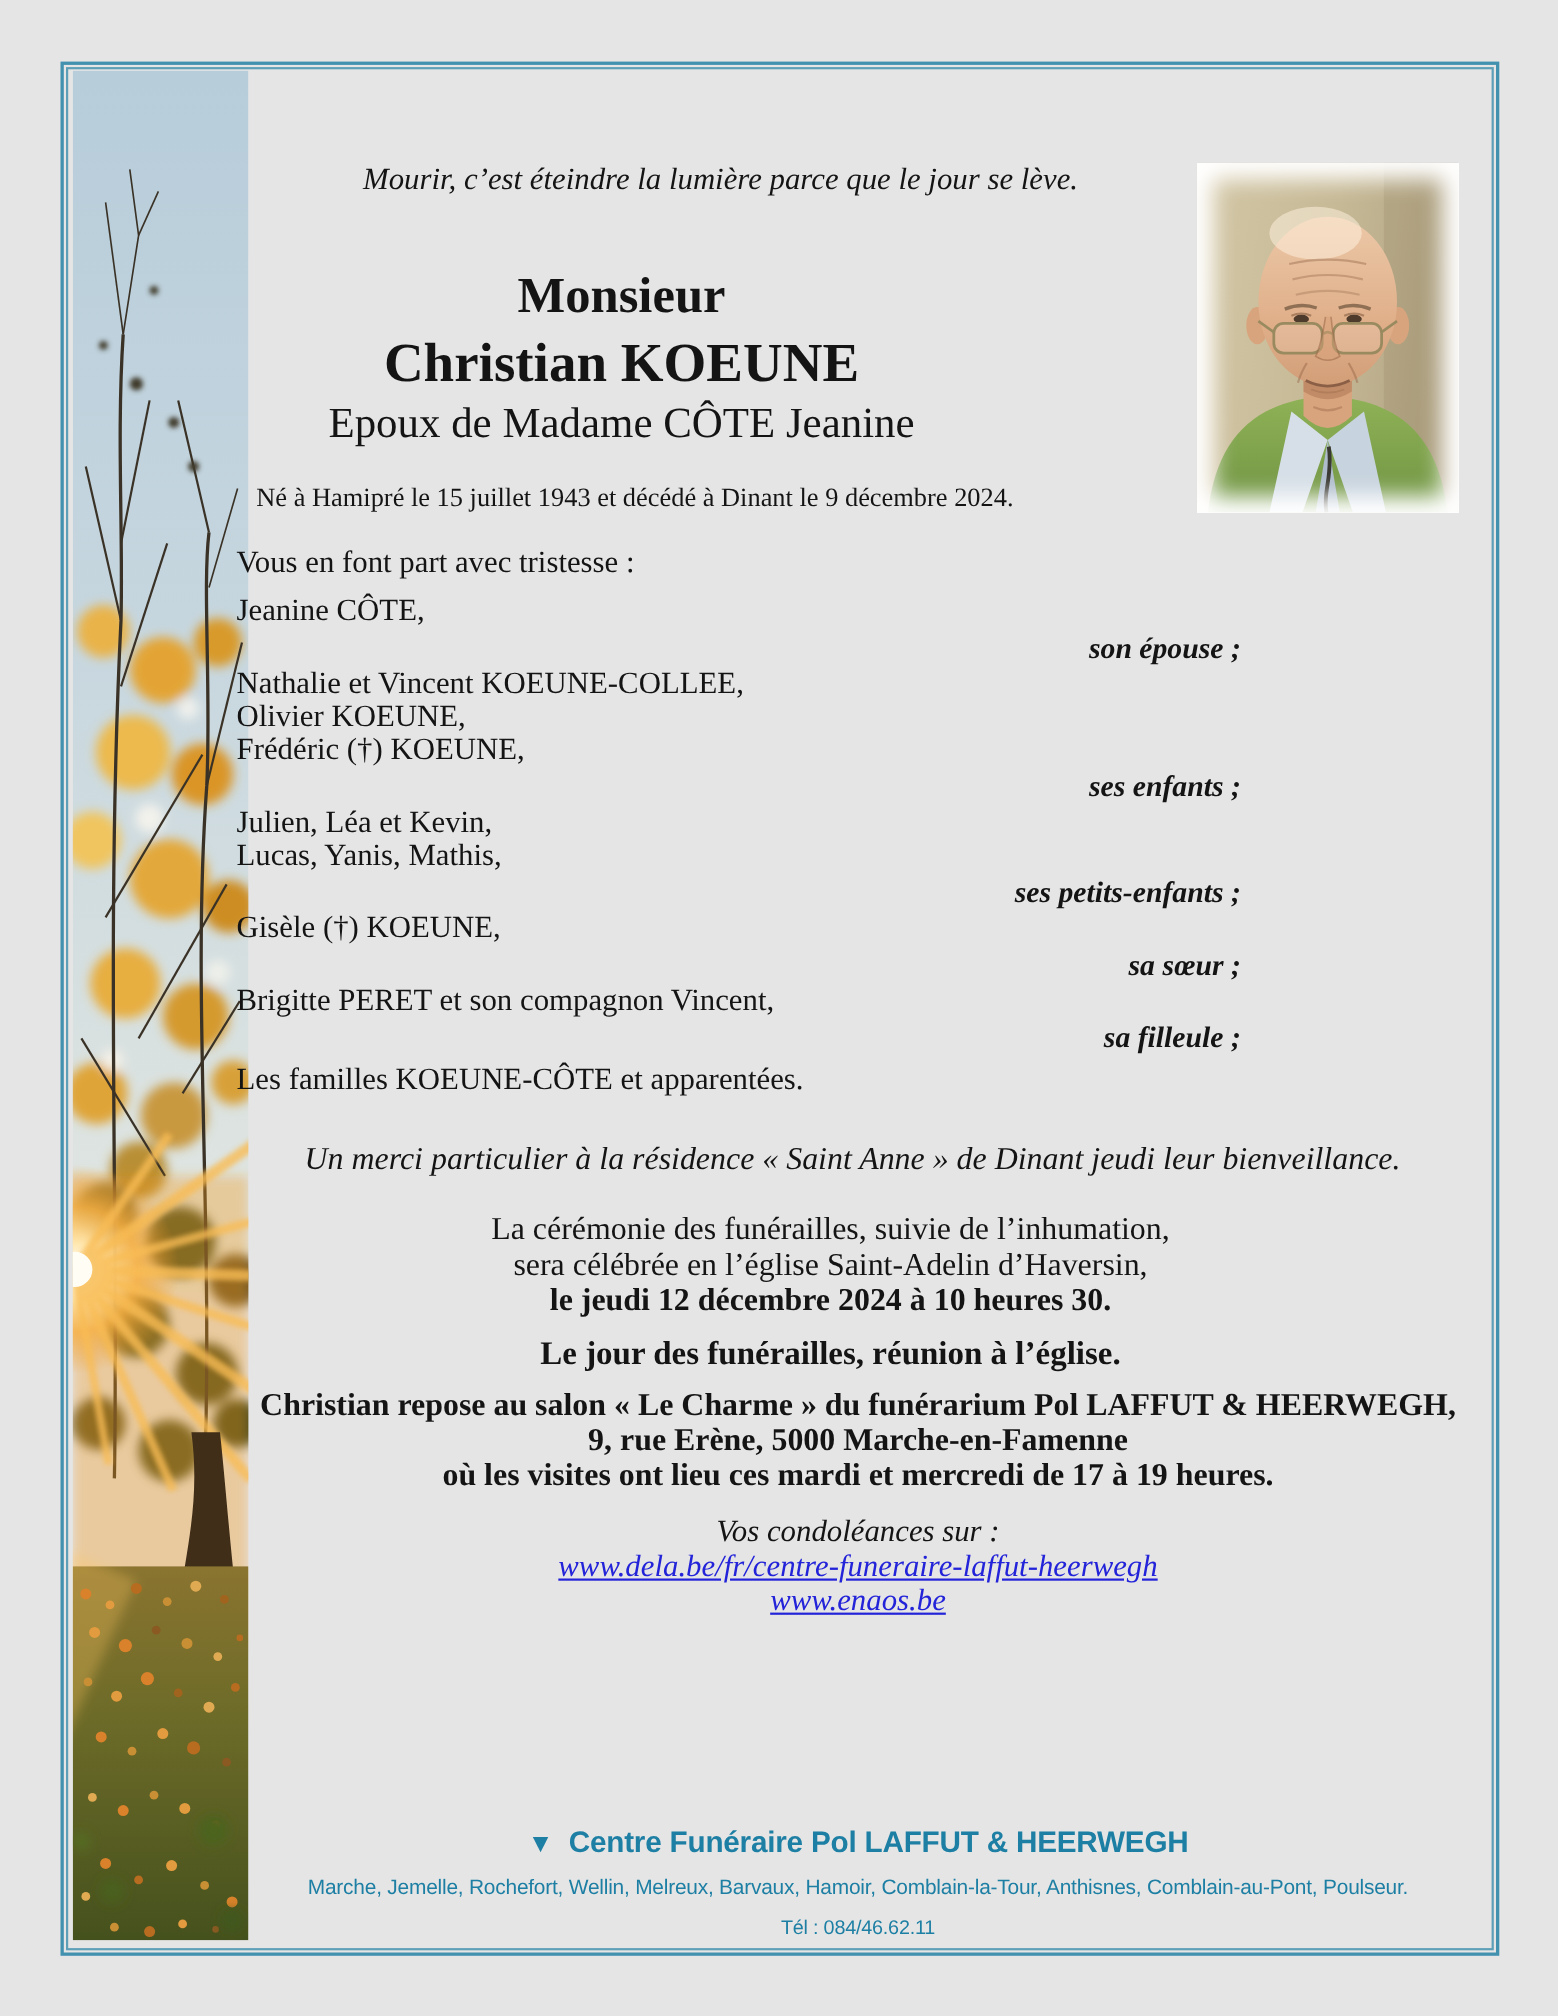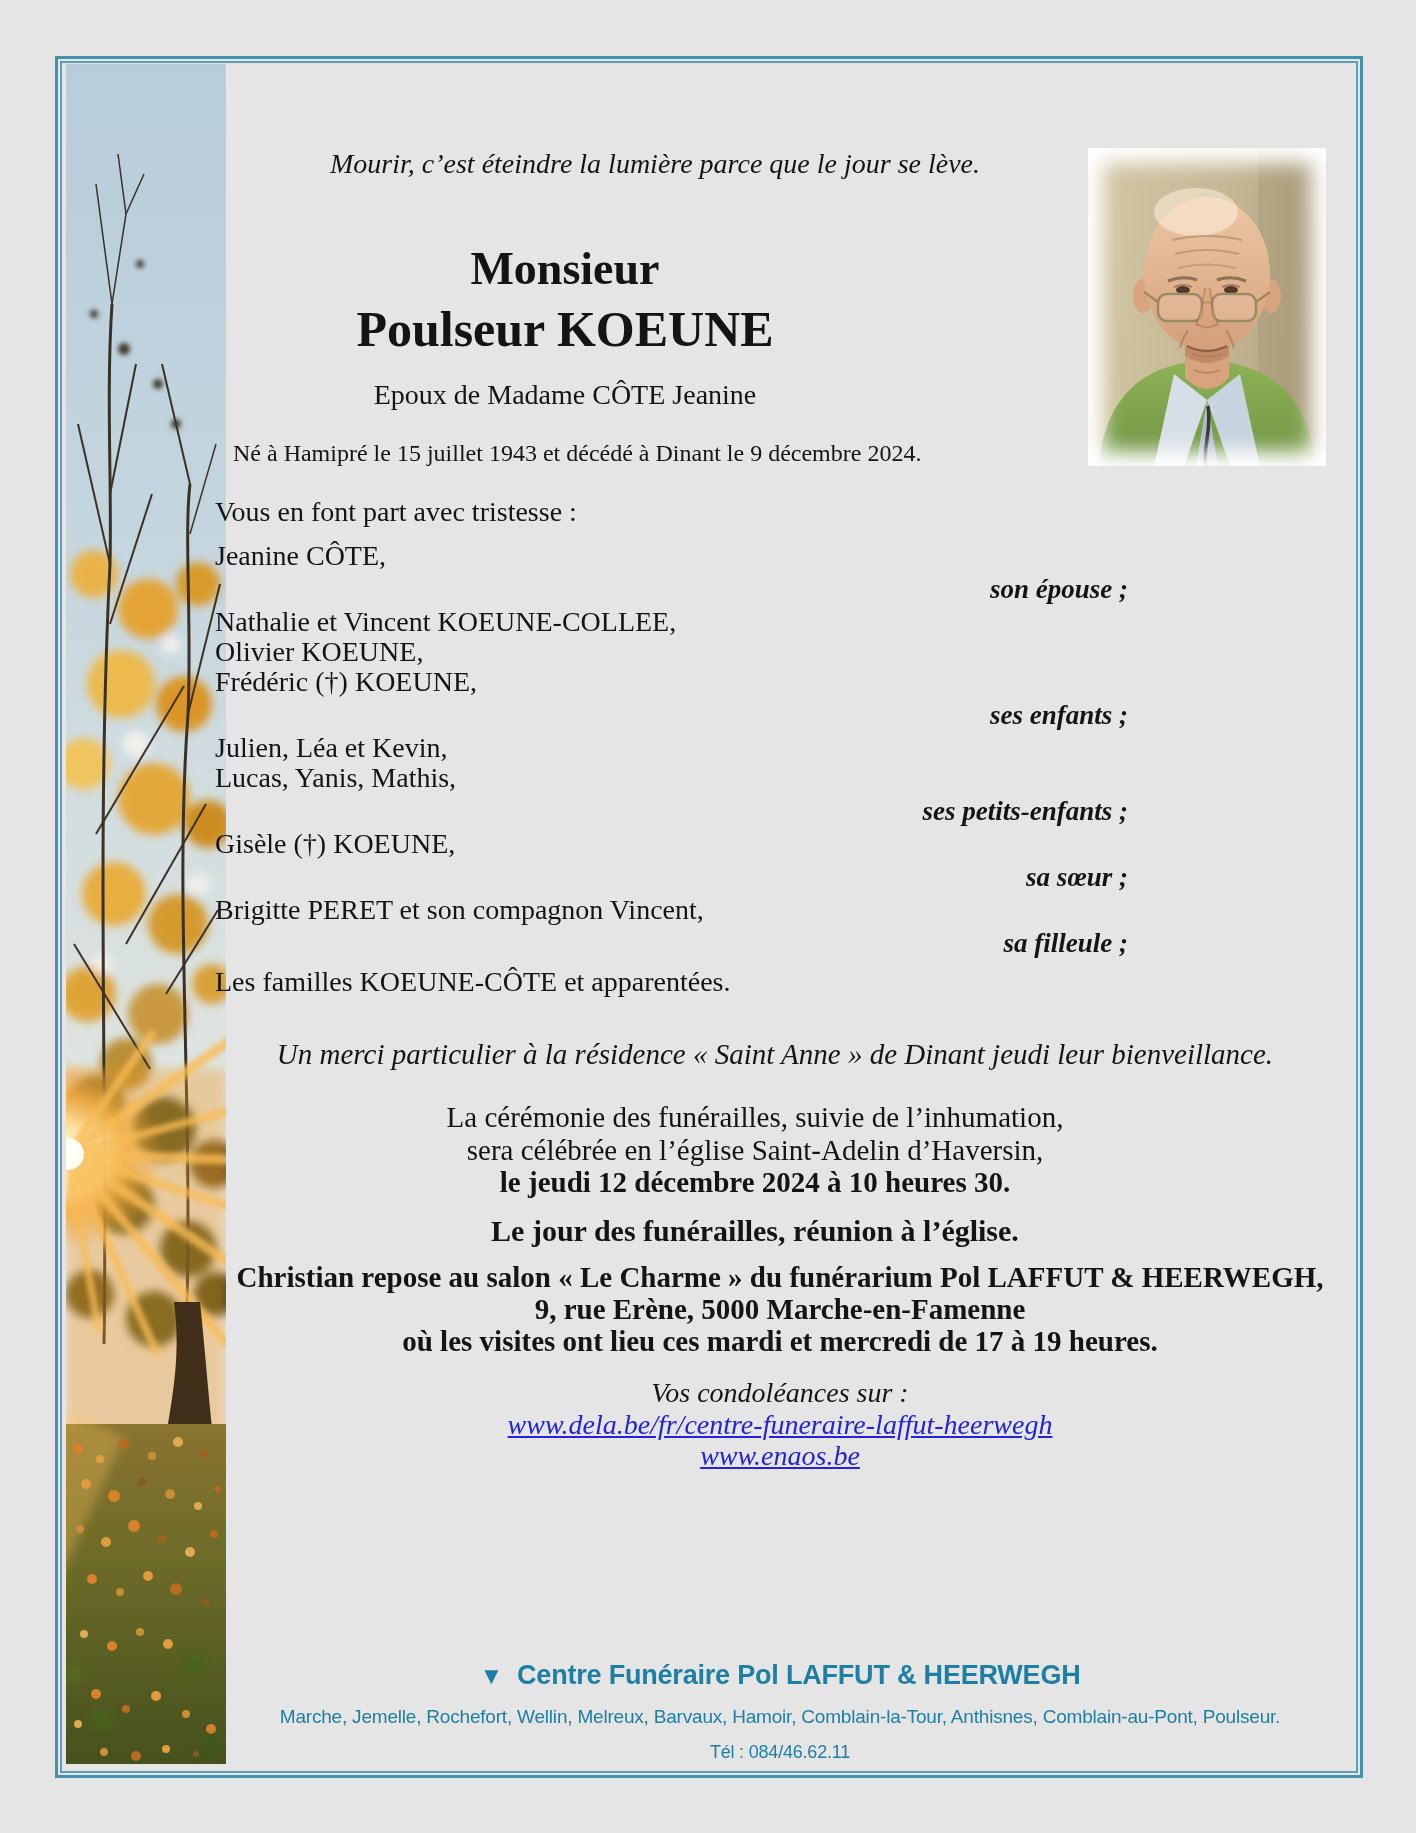--- a/index.html
+++ b/index.html
@@ -21,21 +21,21 @@
   .portrait { position:absolute; left:1088px; top:148px; width:238px; height:318px; }
   .portrait svg { display:block; width:100%; height:100%; }
   .portrait .vignette { position:absolute; inset:0; box-shadow: inset 0 0 20px 15px #ffffff; }
 
   .quote { position:absolute; left:240px; top:148px; width:830px; text-align:center;
            font-style:italic; font-size:28px; }
 
   .title-block { position:absolute; left:225px; top:240px; width:680px; text-align:center; }
   .title-monsieur { font-size:46px; font-weight:bold; line-height:57px; }
   .title-name { font-size:50px; font-weight:bold; line-height:64px; }
-  .title-spouse { font-size:28px; line-height:48px;margin-top:10px; }
+  .title-spouse { font-size:39px; line-height:48px; }
 
   .birth-line { position:absolute; left:233px; top:440px; font-size:24px; }
   .announce-line { position:absolute; left:215px; top:496px; font-size:28px; }
 
   .family-list { position:absolute; left:215px; top:541px; width:913px; }
   .family-group { margin-bottom:3px; }
   .family-name { font-size:28px; line-height:30px; }
   .family-role { font-size:27px; line-height:30px; font-weight:bold; font-style:italic;
                  text-align:right; margin:3px 0 3px; }
 
@@ -280,21 +280,21 @@
       <path d="M104,206 Q119,212 134,206" stroke="rgba(150,100,70,0.35)" stroke-width="1.5" fill="none"></path>
       <path d="M106,222 Q119,228 132,222" stroke="rgba(150,100,70,0.4)" stroke-width="2" fill="none"></path>
     </svg>
     <div class="vignette"></div>
   </div>
 
   <div class="quote">Mourir, c’est éteindre la lumière parce que le jour se lève.</div>
 
   <div class="title-block">
     <div class="title-monsieur">Monsieur</div>
-    <div class="title-name">Poulseur KOEUNE</div>
+    <div class="title-name">Christian KOEUNE</div>
     <div class="title-spouse">Epoux de Madame CÔTE Jeanine</div>
   </div>
 
   <div class="birth-line">Né à Hamipré le 15 juillet 1943 et décédé à Dinant le 9 décembre 2024.</div>
   <div class="announce-line">Vous en font part avec tristesse :</div>
 
   <div class="family-list">
       <div class="family-group">
         <div class="family-name">Jeanine CÔTE,</div>
         <div class="family-role">son épouse ;</div>

